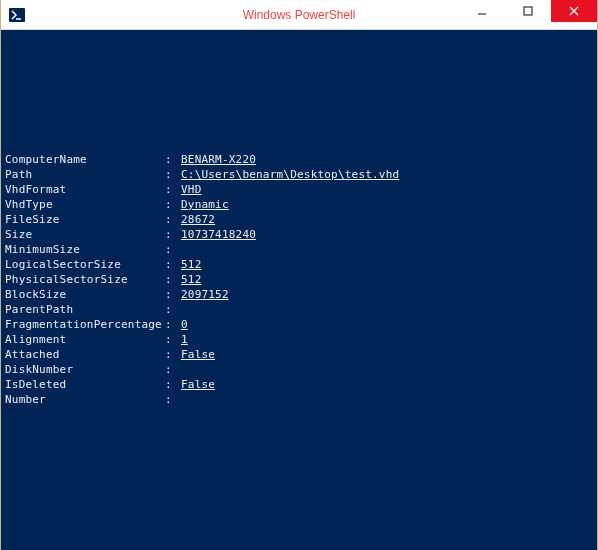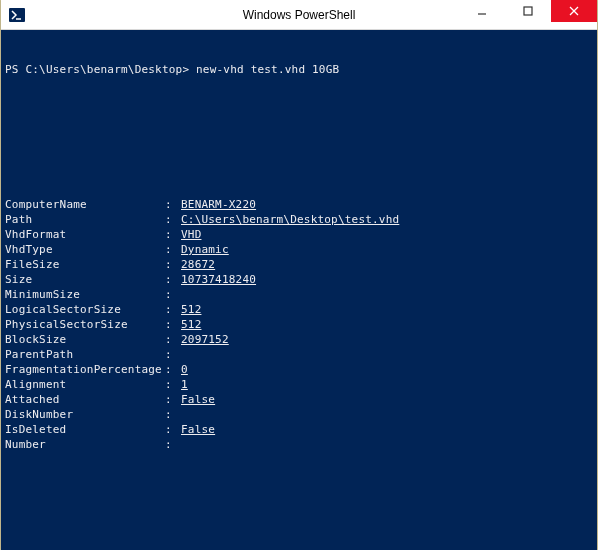--- a/index.html
+++ b/index.html
@@ -32,21 +32,21 @@
       display: flex;
       align-items: center;
       justify-content: center;
     }
     .title-text {
       position: absolute;
       left: 0;
       right: 0;
       text-align: center;
       font-size: 12px;
-      color: #000000;
+      color: #ef4444;
       pointer-events: none;
     }
     .win-buttons {
       position: absolute;
       right: 0;
       top: 0;
       display: flex;
       height: 22px;
     }
     .win-btn {
@@ -108,21 +108,20 @@
       <div class="win-btn close">
         <svg width="10" height="10" viewBox="0 0 10 10">
             <line x1="1" y1="1" x2="9" y2="9" stroke="#fff" stroke-width="1.2"></line>
             <line x1="9" y1="1" x2="1" y2="9" stroke="#fff" stroke-width="1.2"></line>
           </svg>
       </div>
     </div>
   </div>
 
   <div class="terminal">
-    <div class="prompt-line"><span>PS C:\Users\benarm\Desktop&gt;</span> <span class="cmd">new-vhd test.vhd 10GB</span></div>
     <div class="blank"></div>
     <div class="blank"></div>
     <div id="block1"><div class="row"><span class="k">ComputerName</span><span class="c">: </span><span class="v">BENARM-X220</span></div><div class="row"><span class="k">Path</span><span class="c">: </span><span class="v">C:\Users\benarm\Desktop\test.vhd</span></div><div class="row"><span class="k">VhdFormat</span><span class="c">: </span><span class="v">VHD</span></div><div class="row"><span class="k">VhdType</span><span class="c">: </span><span class="v">Dynamic</span></div><div class="row"><span class="k">FileSize</span><span class="c">: </span><span class="v">28672</span></div><div class="row"><span class="k">Size</span><span class="c">: </span><span class="v">10737418240</span></div><div class="row"><span class="k">MinimumSize</span><span class="c">: </span><span class="v"></span></div><div class="row"><span class="k">LogicalSectorSize</span><span class="c">: </span><span class="v">512</span></div><div class="row"><span class="k">PhysicalSectorSize</span><span class="c">: </span><span class="v">512</span></div><div class="row"><span class="k">BlockSize</span><span class="c">: </span><span class="v">2097152</span></div><div class="row"><span class="k">ParentPath</span><span class="c">: </span><span class="v"></span></div><div class="row"><span class="k">FragmentationPercentage</span><span class="c">: </span><span class="v">0</span></div><div class="row"><span class="k">Alignment</span><span class="c">: </span><span class="v">1</span></div><div class="row"><span class="k">Attached</span><span class="c">: </span><span class="v">False</span></div><div class="row"><span class="k">DiskNumber</span><span class="c">: </span><span class="v"></span></div><div class="row"><span class="k">IsDeleted</span><span class="c">: </span><span class="v">False</span></div><div class="row"><span class="k">Number</span><span class="c">: </span><span class="v"></span></div></div>
     <div class="blank"></div>
     <div class="blank"></div>
     
     
     
     
   </div>

